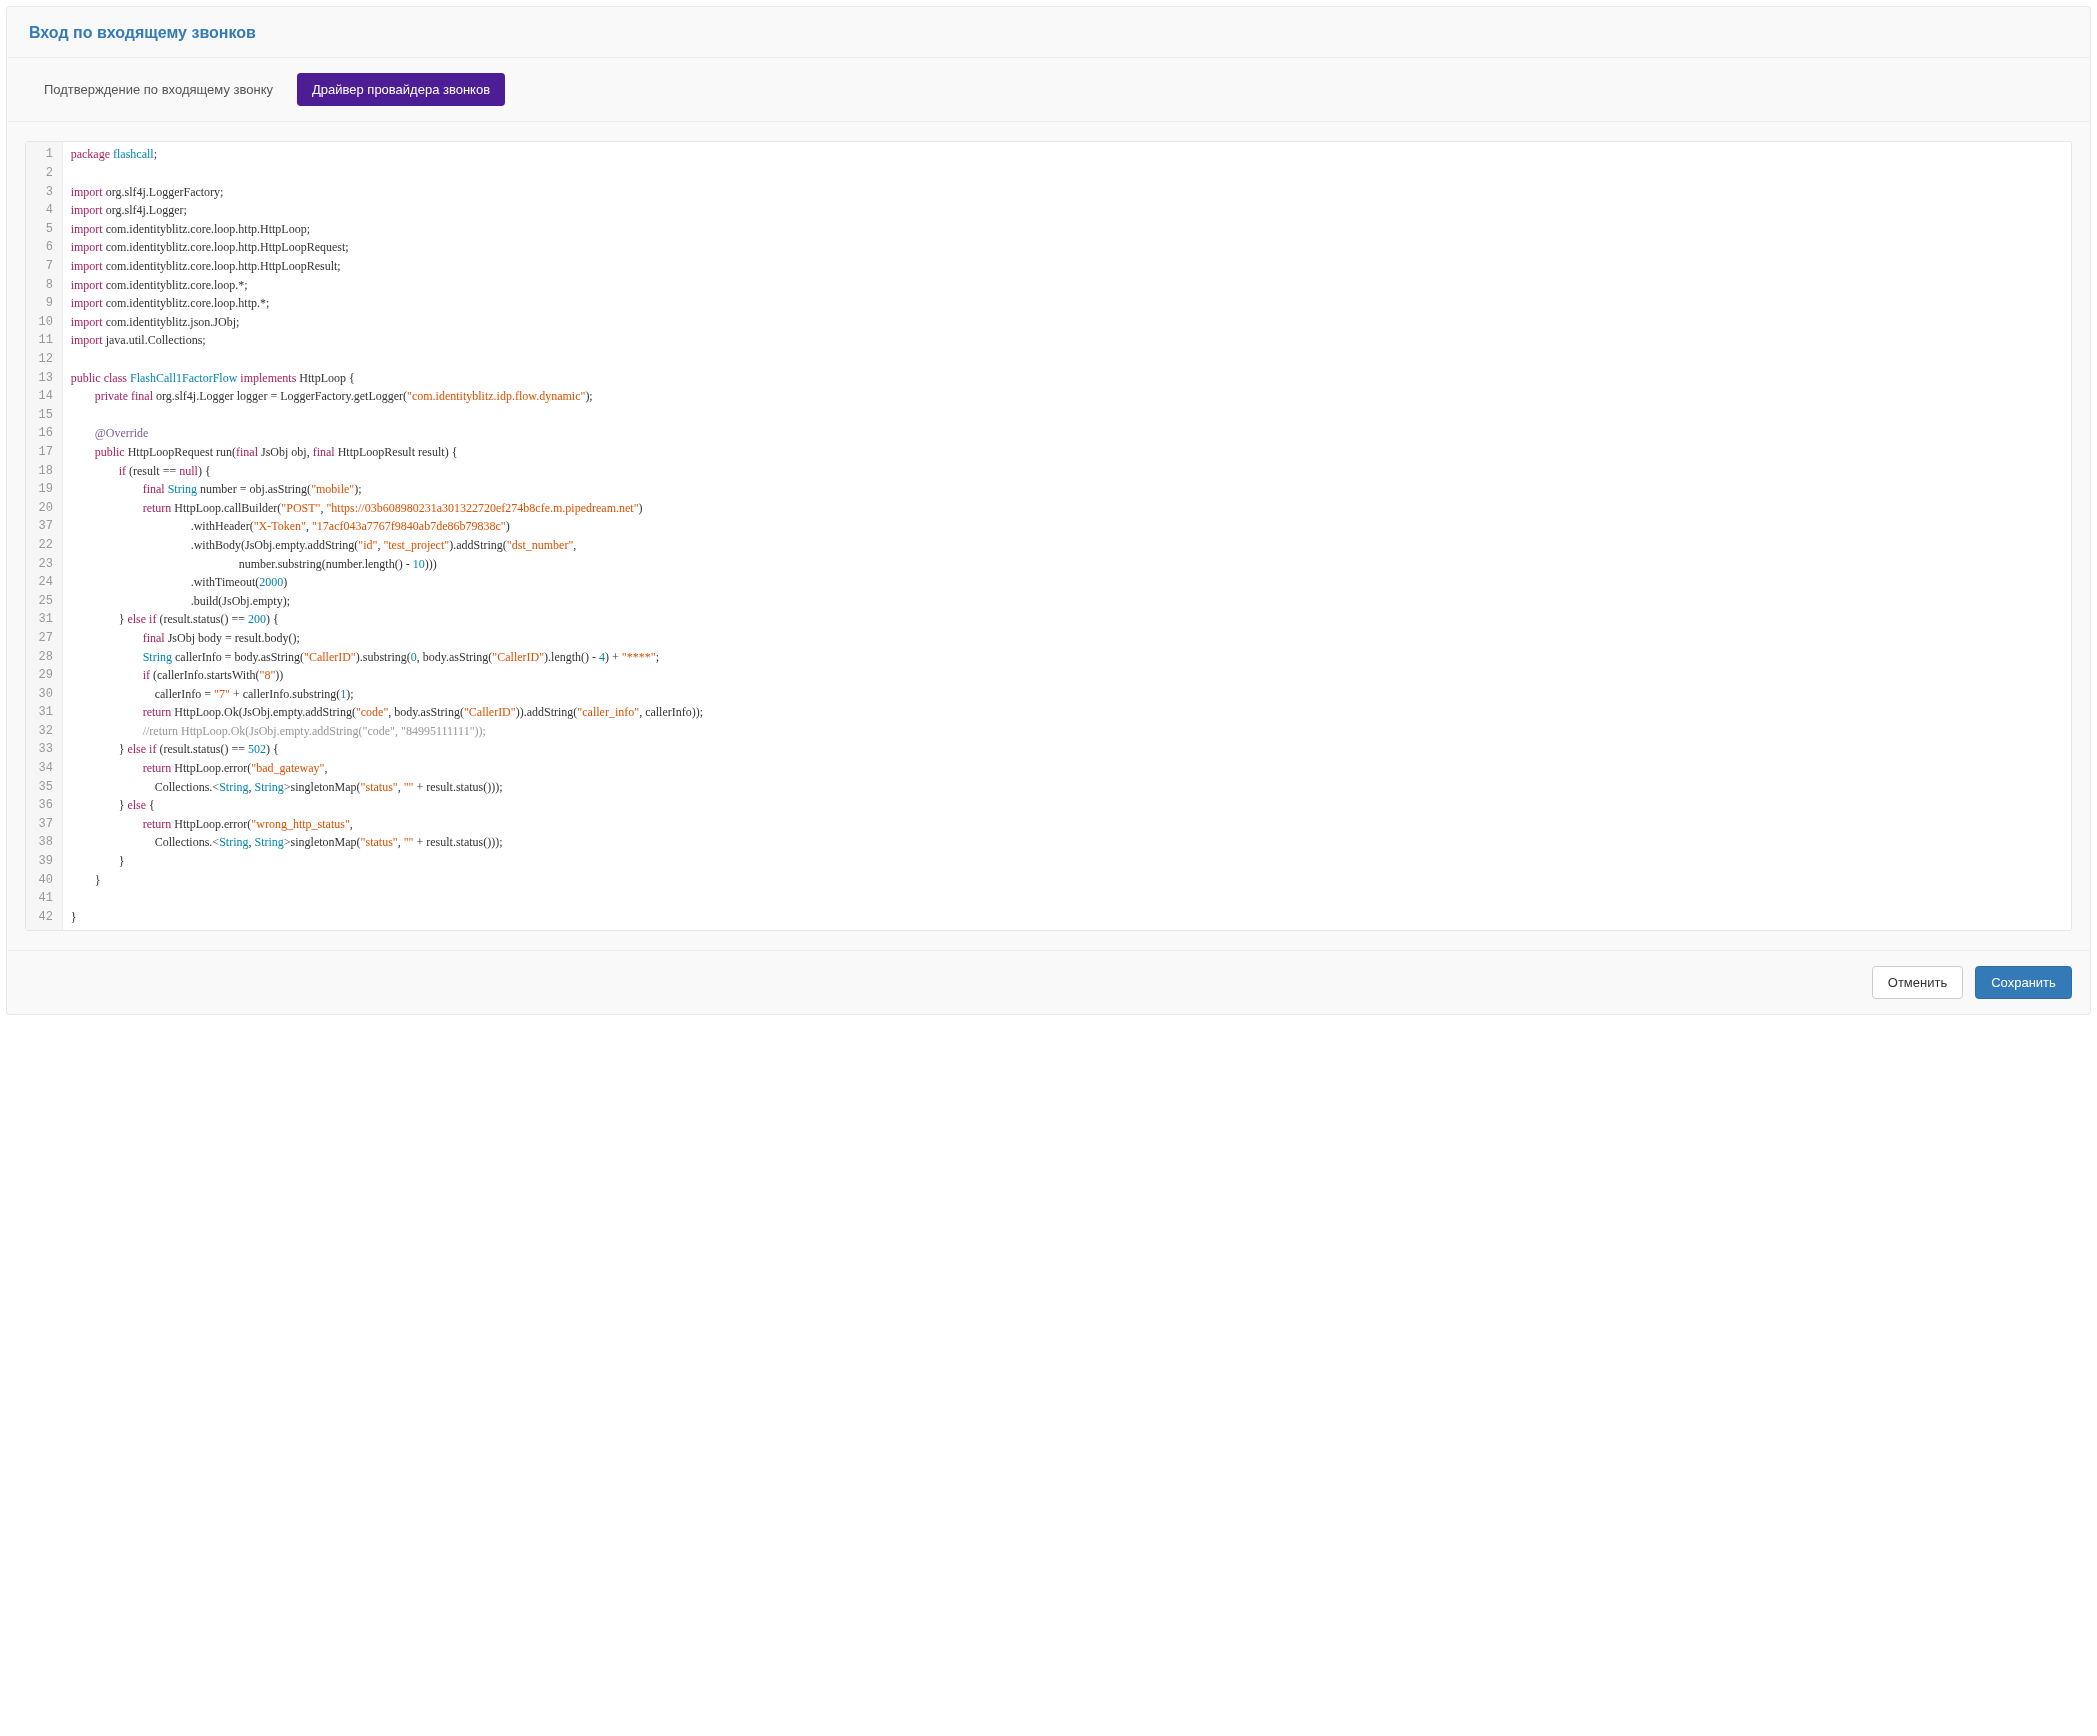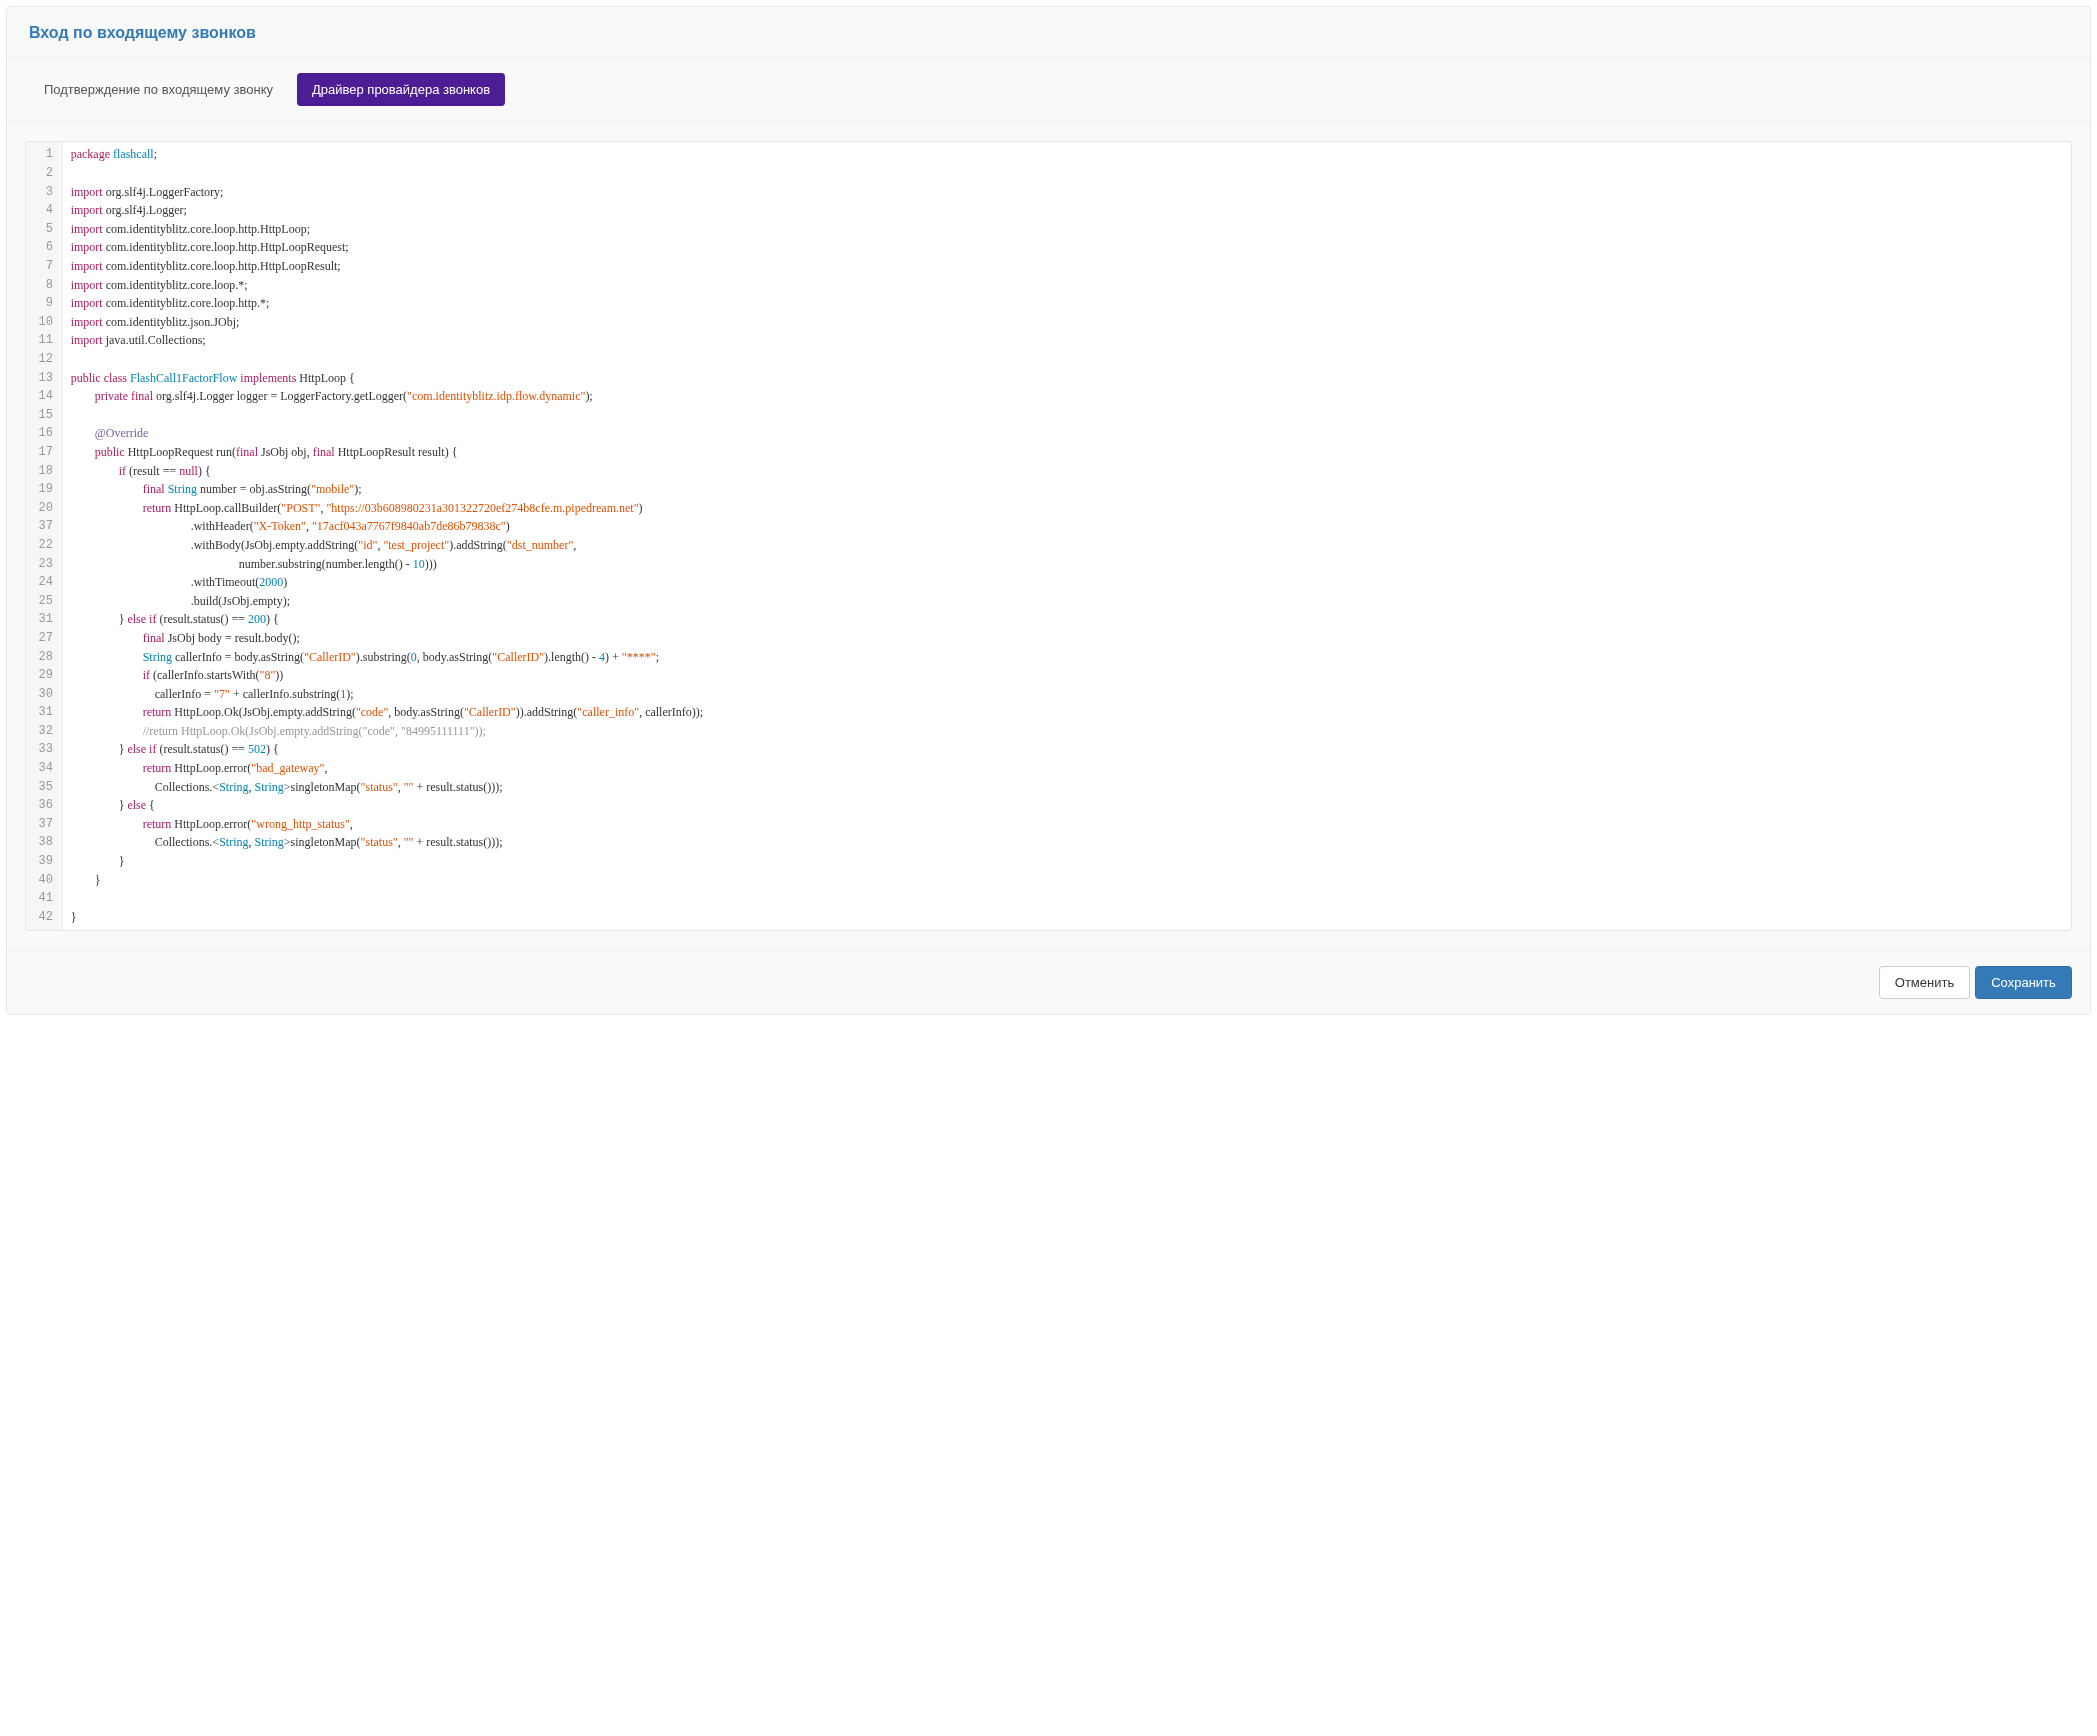--- a/index.html
+++ b/index.html
@@ -71,21 +71,21 @@
   white-space: pre;
   overflow-x: auto;
   font-family: Liberation Serif, serif;
 }
 .code-line { height: 18.6px; }
 .footer-bar {
   border-top: 0.9px solid #eee;
   padding: 15px 18.6px;
   display: flex;
   justify-content: flex-end;
-  gap: 5px;
+  gap: 12px;
 }
 .btn {
   padding: 8.4px 15px;
   font-size: 13px;
   border-radius: 3.7px;
   border: 0.9px solid;
   cursor: pointer;
 }
 .btn-default {
   background: #fff;

